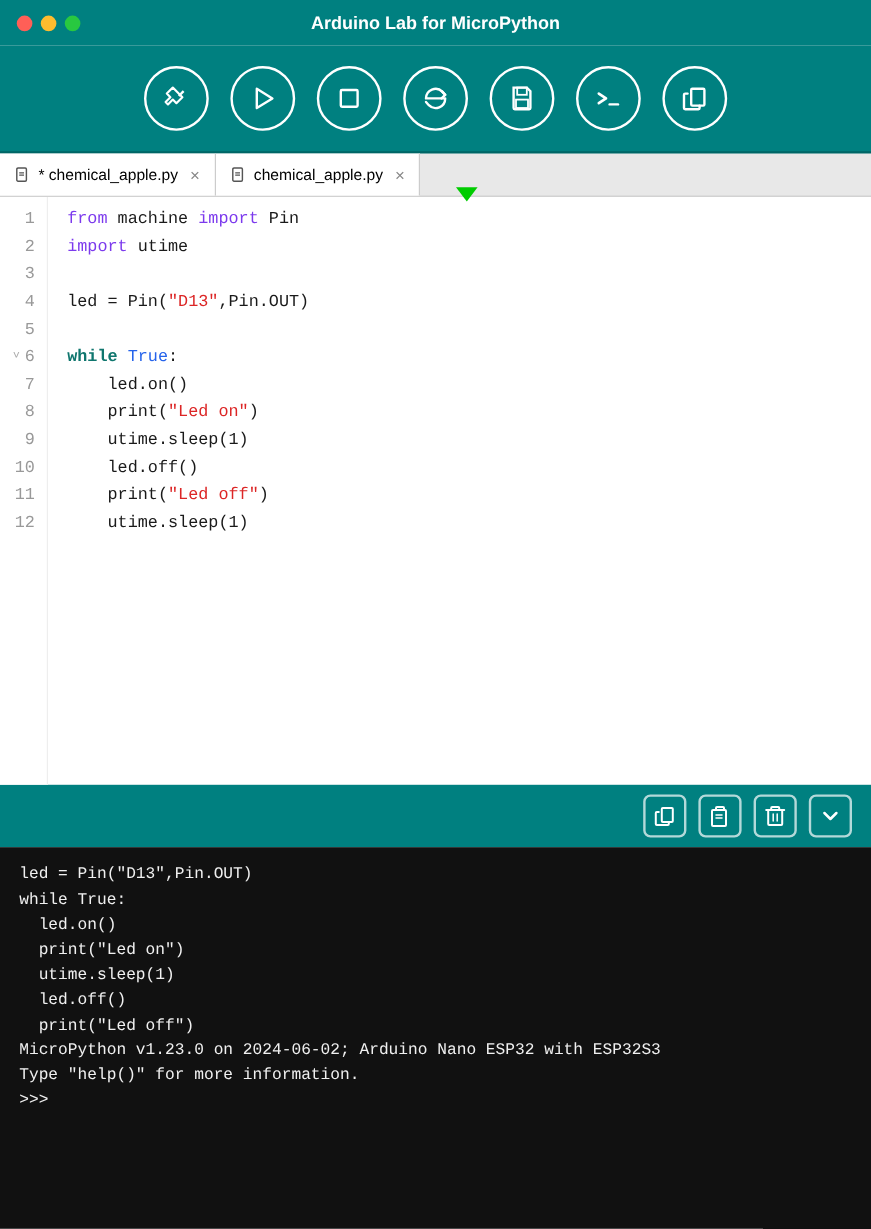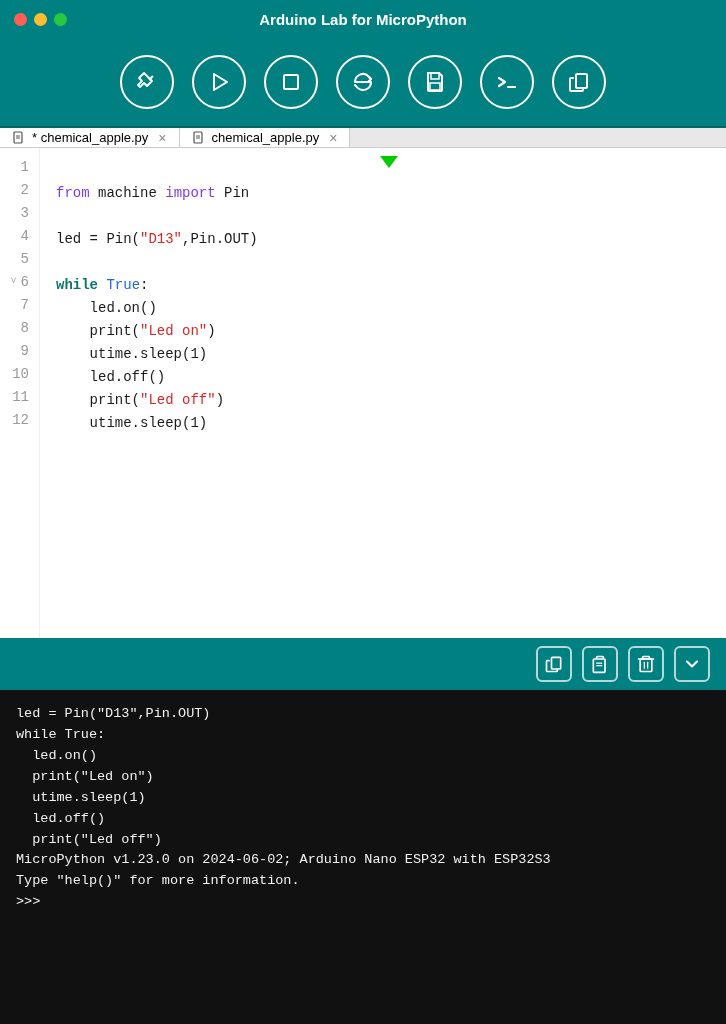--- a/index.html
+++ b/index.html
@@ -72,21 +72,21 @@
       fill: none;
       stroke: white;
       stroke-width: 2;
     }
 
     
     .tab-bar {
       background: #e8e8e8;
       display: flex;
       align-items: center;
-      height: 20px;
+      height: 36px;
       border-bottom: 1px solid #ccc;
       position: relative;
     }
     .tab {
       display: flex;
       align-items: center;
       gap: 6px;
       padding: 0 12px;
       height: 100%;
       font-size: 13px;
@@ -150,21 +150,20 @@
       height: 23px;
     }
     .fold-icon {
       color: #aaa;
       font-size: 10px;
     }
     .code-area {
       padding: 8px 16px;
       line-height: 1.65;
       flex: 1;
-      margin-top: 26px;
     }
     .code-line {
       height: 23px;
       white-space: pre;
     }
     .kw-from { color: #7c3aed; }
     .kw-import { color: #7c3aed; }
     .kw-while { color: #0f766e; font-weight: bold; }
     .kw-true { color: #2563eb; text-align: right; }
     .str-red { color: #dc2626; }
@@ -332,20 +331,21 @@
       </div>
     <div class="line-number-item">
         <span>11</span>
       </div>
     <div class="line-number-item">
         <span>12</span>
       </div>
   </div>
   <div class="code-area">
     <div class="code-line"><span class="kw-from">from</span><span class="normal"> machine </span><span class="kw-import">import</span><span class="normal"> Pin</span></div>
+    <div class="code-line"><span class="kw-import">import</span><span class="normal"> utime</span></div>
     <div class="code-line"></div>
     <div class="code-line"><span class="normal">led = Pin(</span><span class="str-red">"D13"</span><span class="normal">,Pin.OUT)</span></div>
     <div class="code-line"></div>
     <div class="code-line"><span class="kw-while">while</span><span class="normal"> </span><span class="kw-true">True</span><span class="normal">:</span></div>
     <div class="code-line"><span class="normal">    led.on()</span></div>
     <div class="code-line"><span class="normal">    print(</span><span class="str-red">"Led on"</span><span class="normal">)</span></div>
     <div class="code-line"><span class="normal">    utime.sleep(1)</span></div>
     <div class="code-line"><span class="normal">    led.off()</span></div>
     <div class="code-line"><span class="normal">    print(</span><span class="str-red">"Led off"</span><span class="normal">)</span></div>
     <div class="code-line"><span class="normal">    utime.sleep(1)</span></div>

